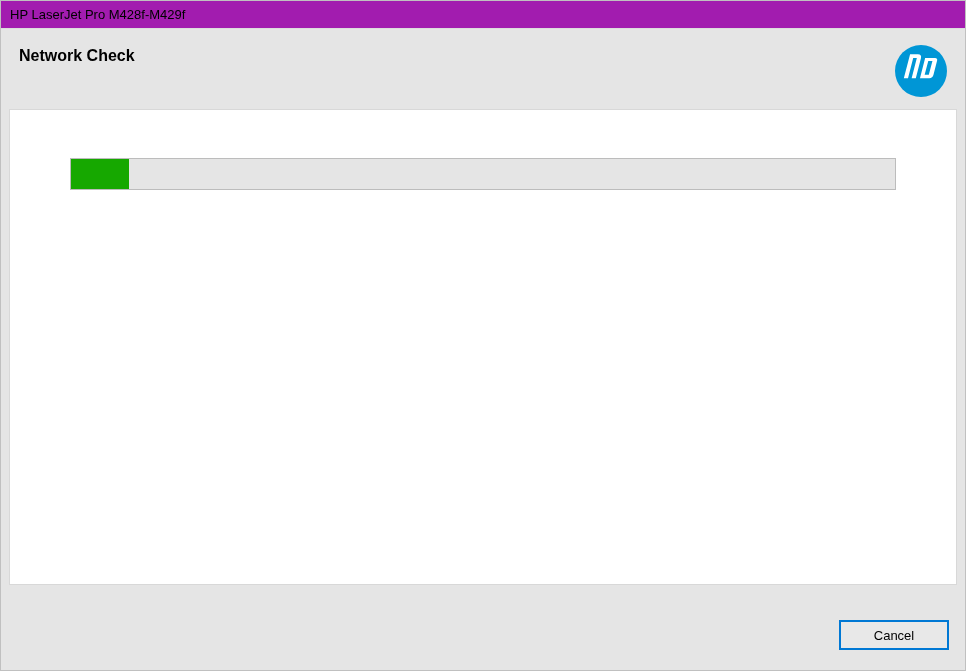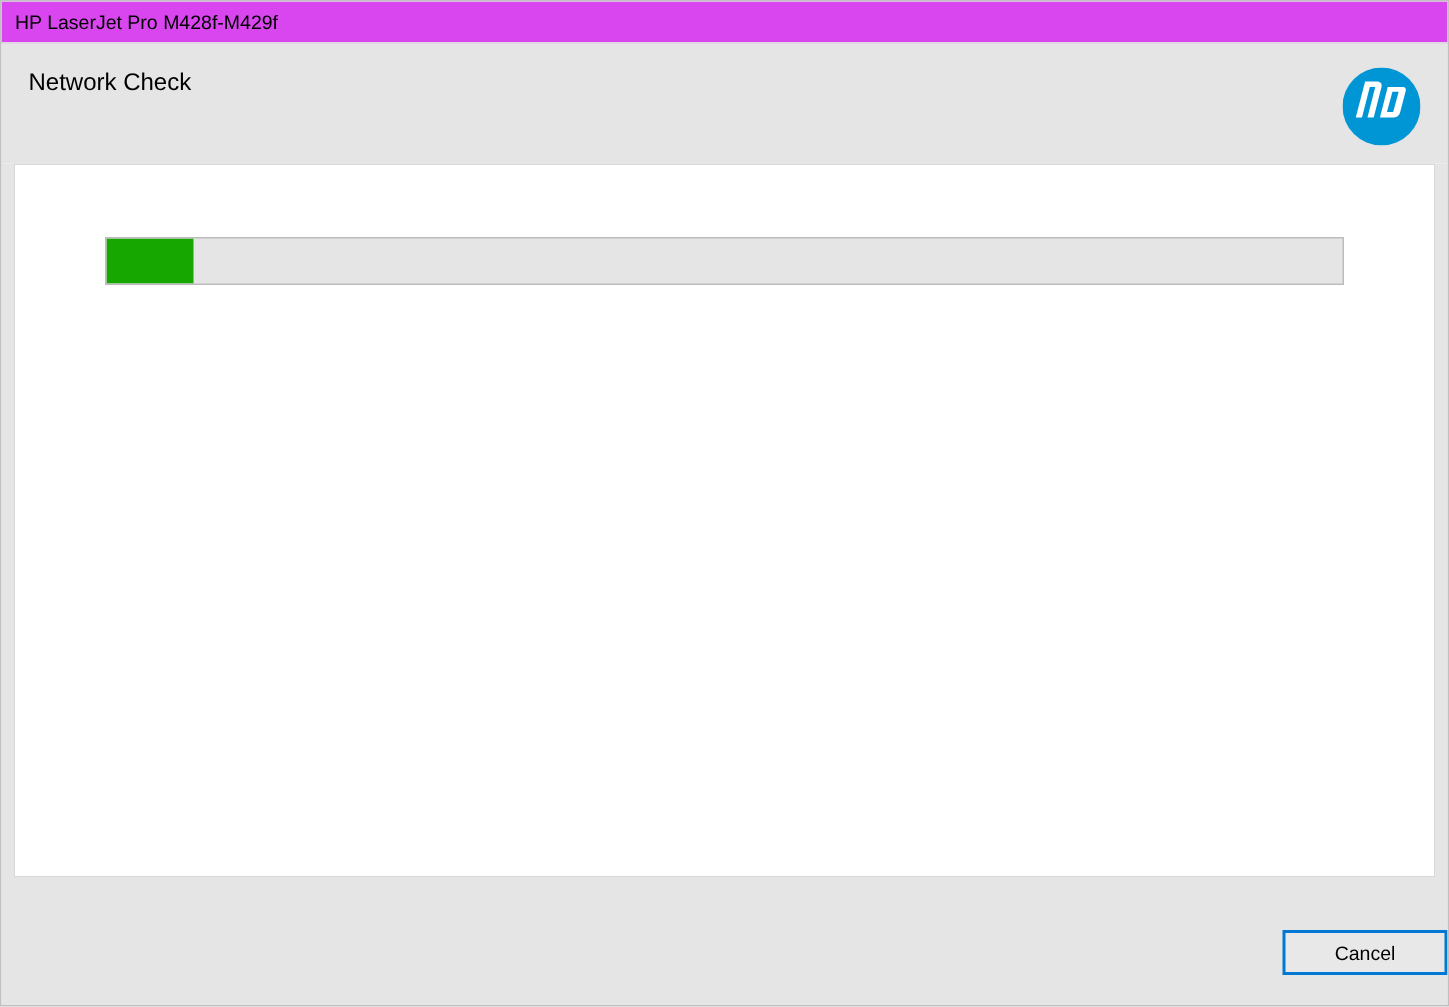--- a/index.html
+++ b/index.html
@@ -6,37 +6,37 @@
     body {
       width: 966px;
       height: 671px;
       font-family: Arial, sans-serif;
       background: #fff;
       border: 1px solid #c0c0c0;
       overflow: hidden;
     }
     .titlebar {
       height: 28px;
-      background: #d946ef;
+      background: #a21caf;
       padding: 6px 9px;
       font-size: 13px;
       color: #000;
       border-bottom: 1px solid #ddd;
     }
     .header {
       height: 80px;
       background: #e5e5e5;
       display: flex;
       justify-content: space-between;
       align-items: flex-start;
       padding: 18px 18px 0 18px;
     }
     .header-title {
       font-size: 16px;
-      font-weight: normal;
+      font-weight: bold;
       color: #000;
     }
     .hp-logo {
       width: 52px;
       height: 52px;
       margin-top: -2px;
     }
     .content-wrapper {
       background: #e5e5e5;
       padding: 0 8px 15px 8px;
@@ -64,20 +64,21 @@
     .progress-fill {
       height: 100%;
       background: #16a800;
     }
     .footer {
       background: #e5e5e5;
       height: 70px;
       display: flex;
       justify-content: flex-end;
       align-items: center;
+      padding-right: 16px;
     }
     .cancel-btn {
       width: 110px;
       height: 30px;
       background: #e8e8e8;
       border: 2px solid #0078d4;
       font-size: 13px;
       color: #000;
       cursor: pointer;
       font-family: Arial, sans-serif;

